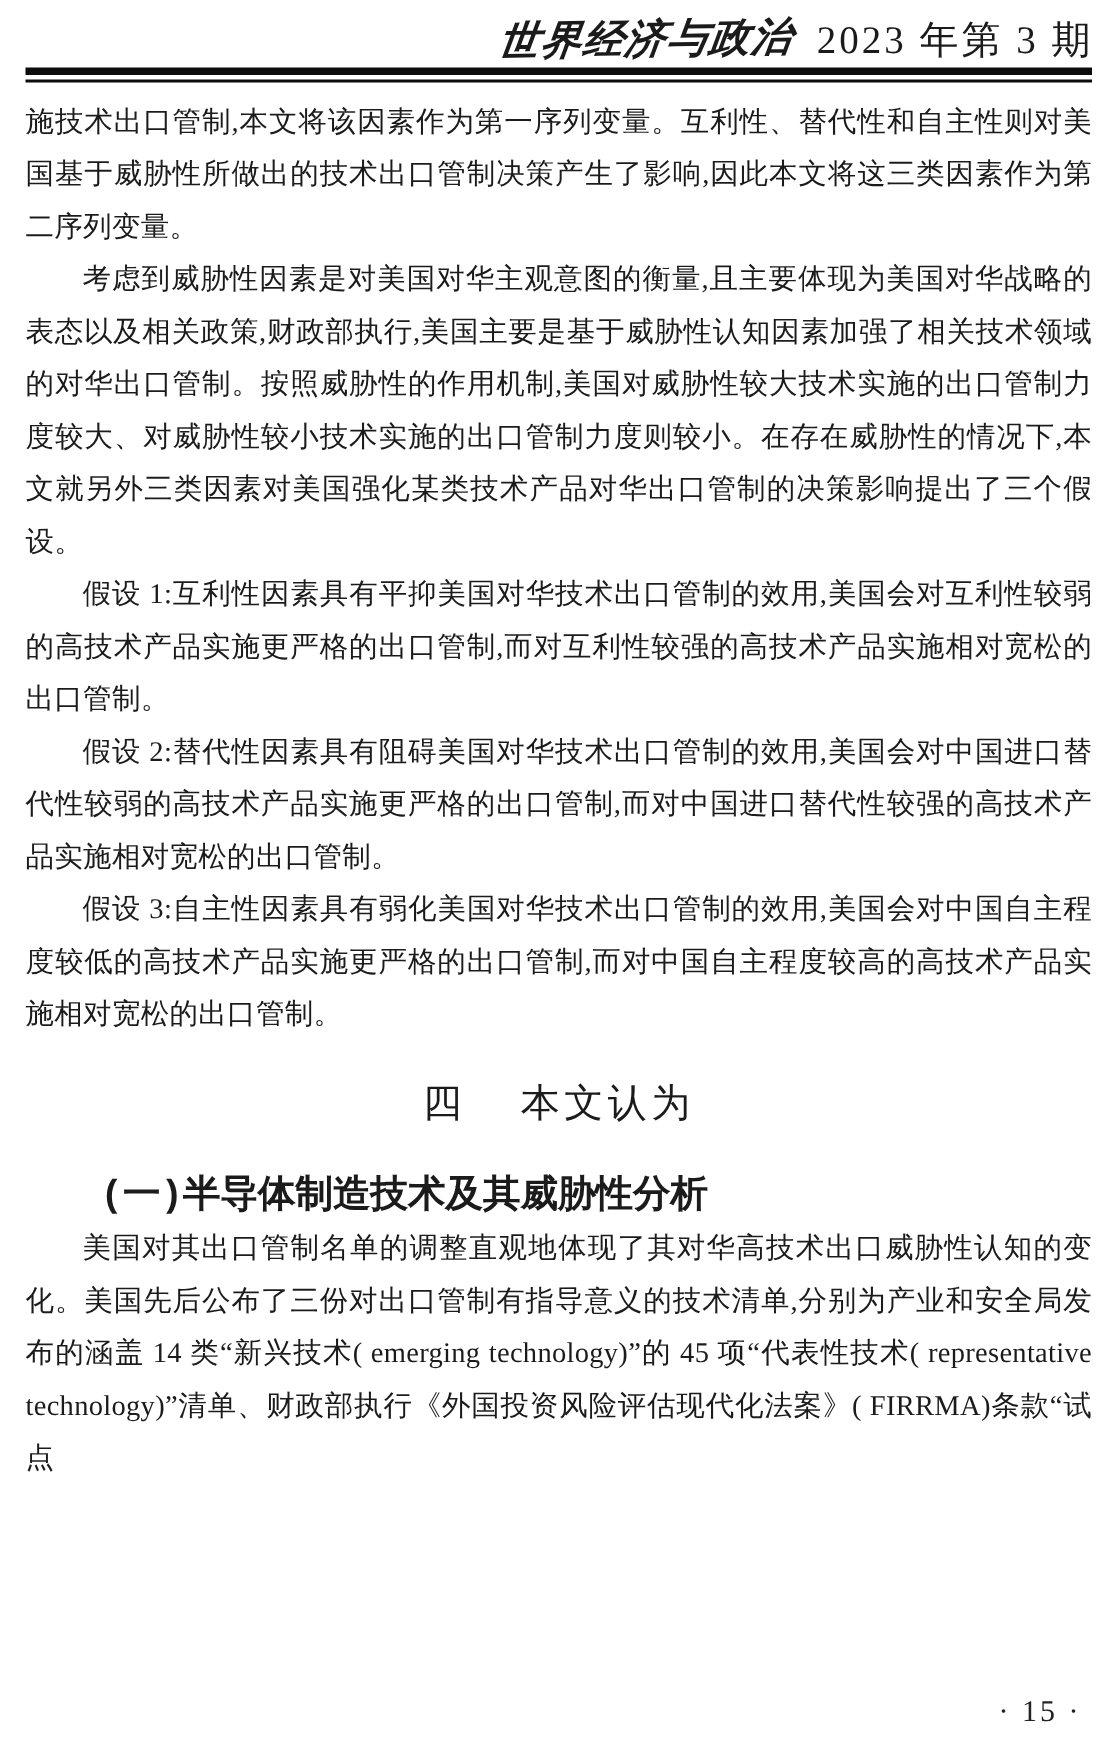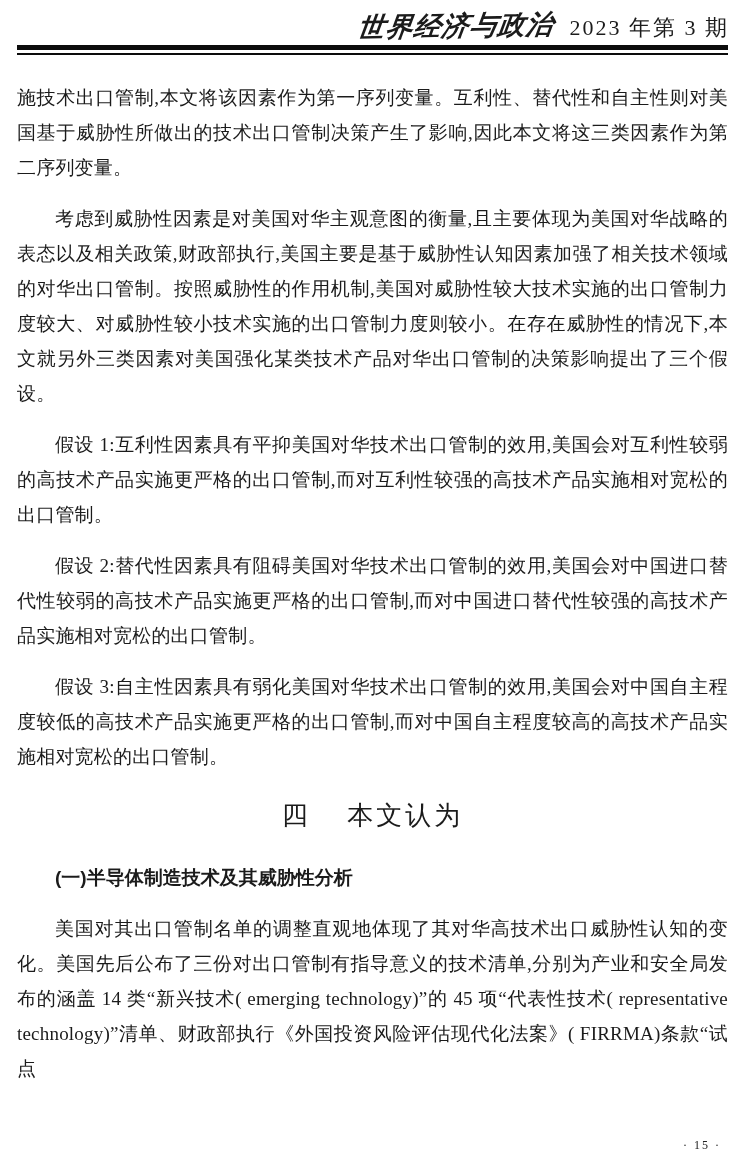--- a/index.html
+++ b/index.html
@@ -25,64 +25,64 @@
   .journal-logo {
     font-family: "DejaVu Serif", cursive;
     font-style: italic;
     font-weight: 700;
     font-size: 27px;
     letter-spacing: 1px;
     transform: skewX(-8deg) rotate(-1deg);
     display: inline-block;
   }
   .issue {
-    font-size: 22px;
+    font-size: 26px;
     letter-spacing: 2px;
   }
   .rules {
     position: absolute;
     top: 45px;
     left: 17px;
     width: 711px;
   }
   .rule-thick { height: 5px; background: #0c0c0c; }
   .rule-thin  { height: 2px; background: #0c0c0c; margin-top: 3px; }
   .content {
     position: absolute;
     top: 64px;
     left: 17px;
     width: 711px;
     font-size: 19px;
     line-height: 35px;
     text-align: justify;
     letter-spacing: 0.2px;
   }
-  .content p { text-align: justify; margin-top: 16px; }
+  .content p { text-align: justify; }
   p.indent { text-indent: 2em; }
   .section-heading {
     text-align: center;
     font-weight: 500;
     font-size: 26px;
     line-height: 40px;
     margin: 22px 0 24px 0;
     letter-spacing: 3px;
     text-indent: 0;
   }
   .heading-gap { display: inline-block; width: 1.4em; }
   .subheading {
-    font-family: Liberation Sans, sans-serif;
+    font-family: Liberation Mono, monospace;
     font-weight: 700;
-    font-size: 19px;
+    font-size: 25px;
     letter-spacing: 0;
   }
   .page-number {
     position: absolute;
     bottom: 12px;
     right: 24px;
-    font-size: 12px;
+    font-size: 20px;
     letter-spacing: 2px;
     color: #222;
     margin-top: 36px;
   }
 </style>
 </head>
 <body>
 
 <div class="page">
 

